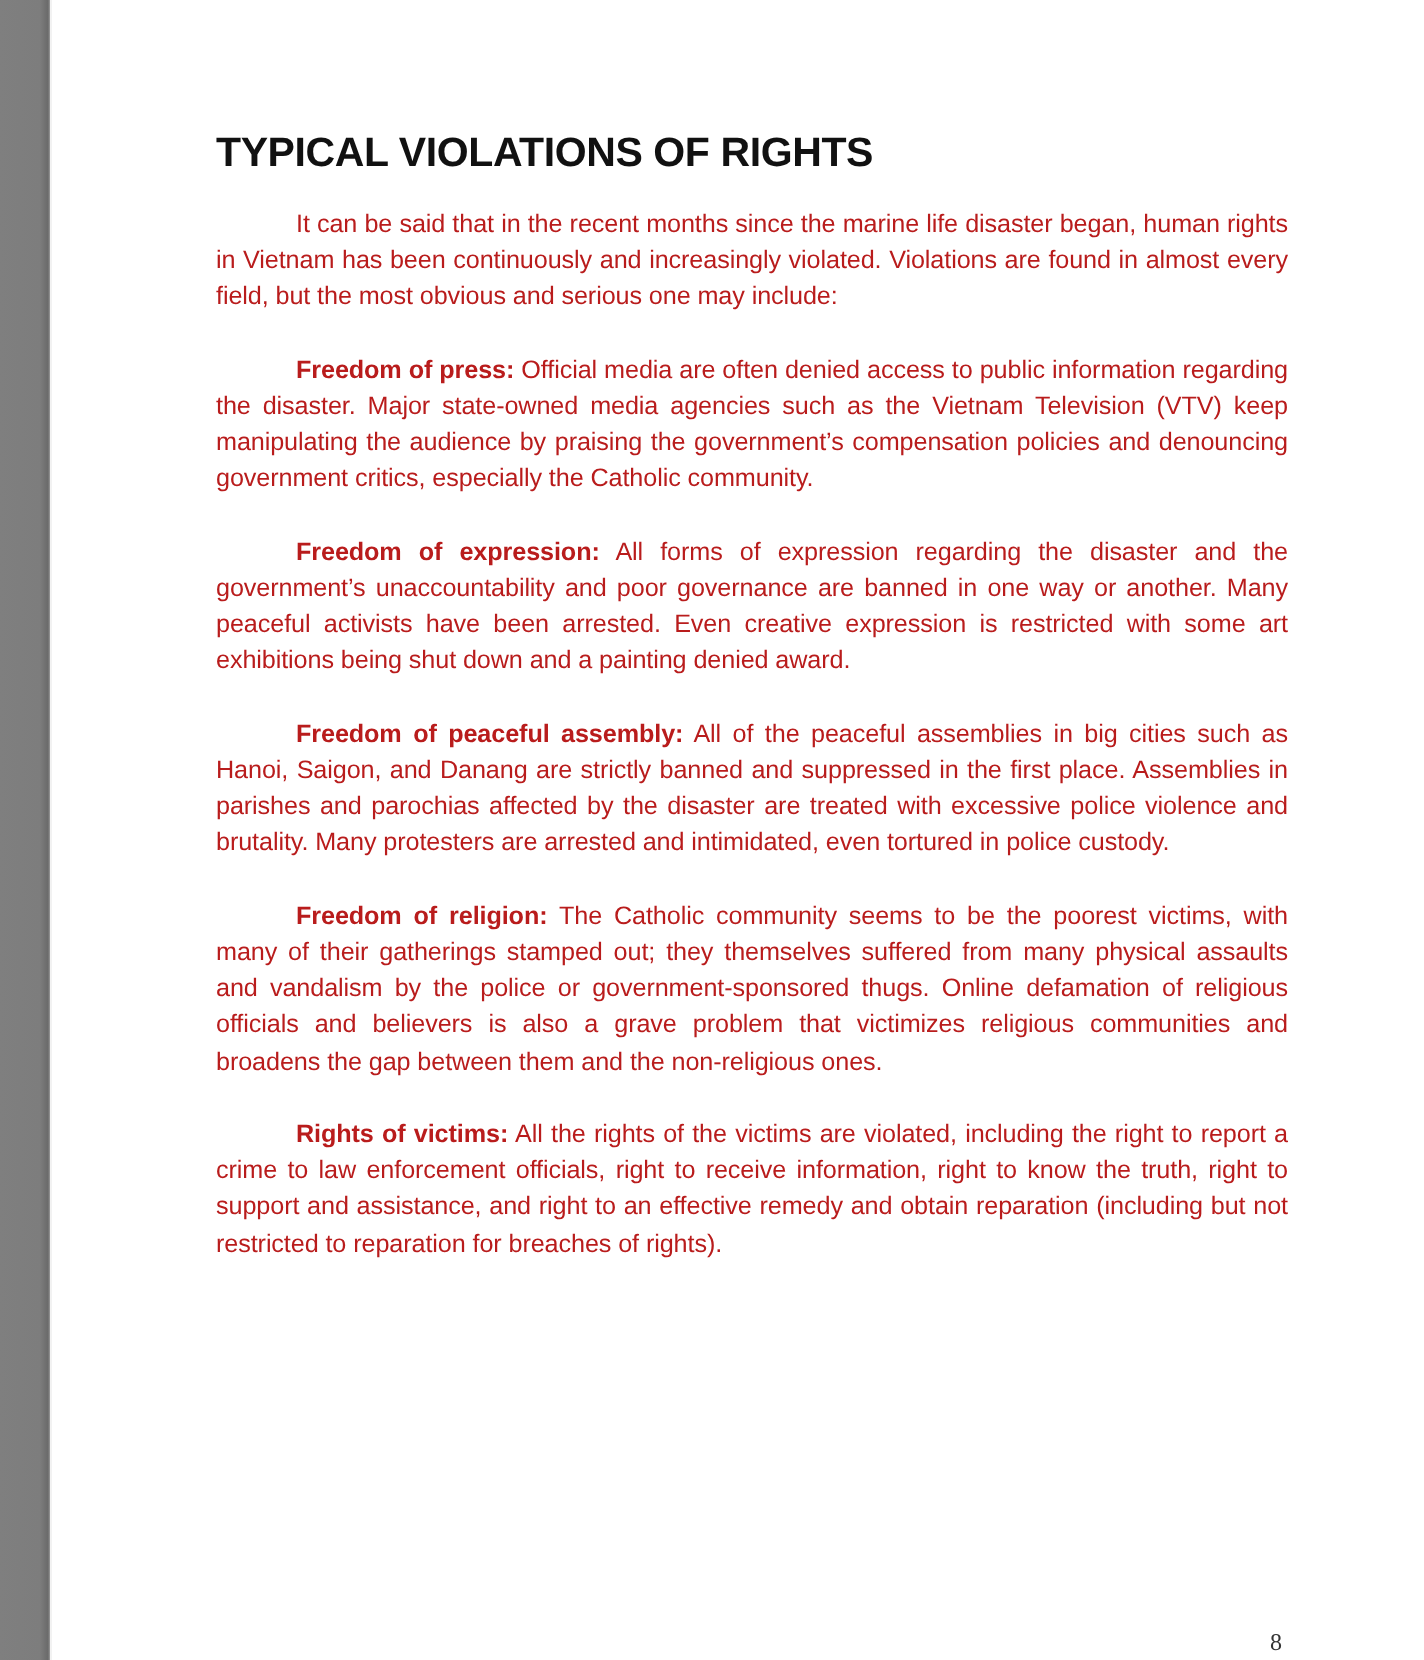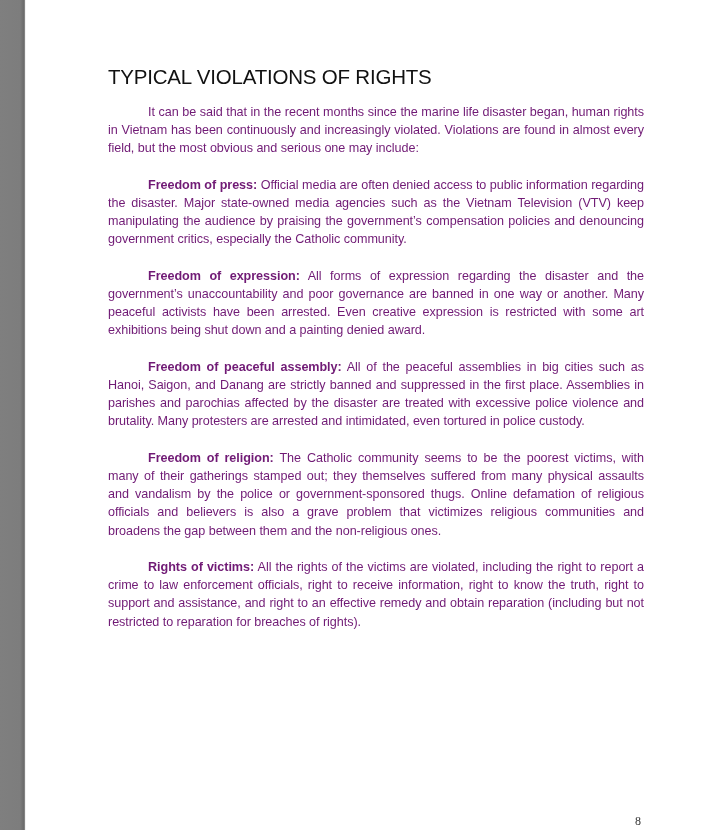--- a/index.html
+++ b/index.html
@@ -33,34 +33,34 @@
       border-left: 1px solid #f2f2f2;
     }
     .content {
       position: absolute;
       left: 82px;
       top: 64px;
       width: 536px;
     }
     .title {
       font-family: "Liberation Sans", sans-serif;
-      font-weight: normal;
+      font-weight: bold;
       font-size: 20.5px;
       letter-spacing: -0.2px;
       color: #111111;
       margin: 0 0 13px 0;
       line-height: 26px;
     }
     .para {
       font-size: 12.6px;
       line-height: 18.2px;
       text-align: justify;
       text-indent: 40px;
       margin: 0 0 18.2px 0;
-      color: #701a75;
+      color: #b91c1c;
       letter-spacing: -0.05px;
     }
     .para .lead {
       font-weight: bold;
     }
     .page-number {
       position: absolute;
       left: 609px;
       top: 814px;
       font-family: "Liberation Serif", serif;

